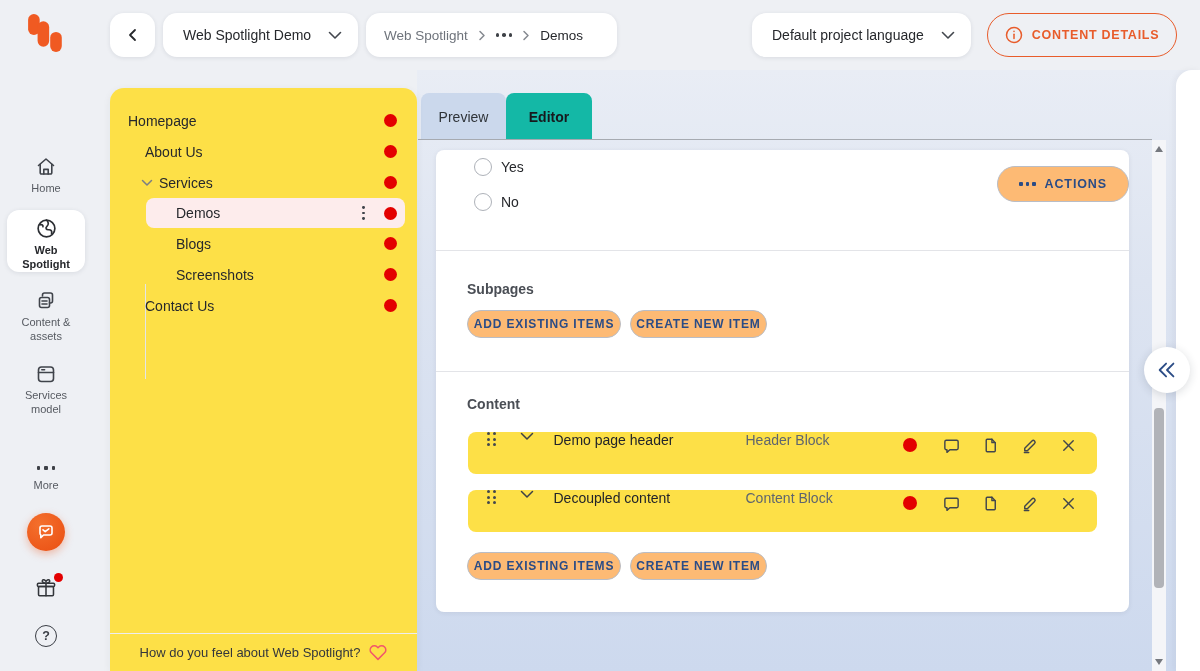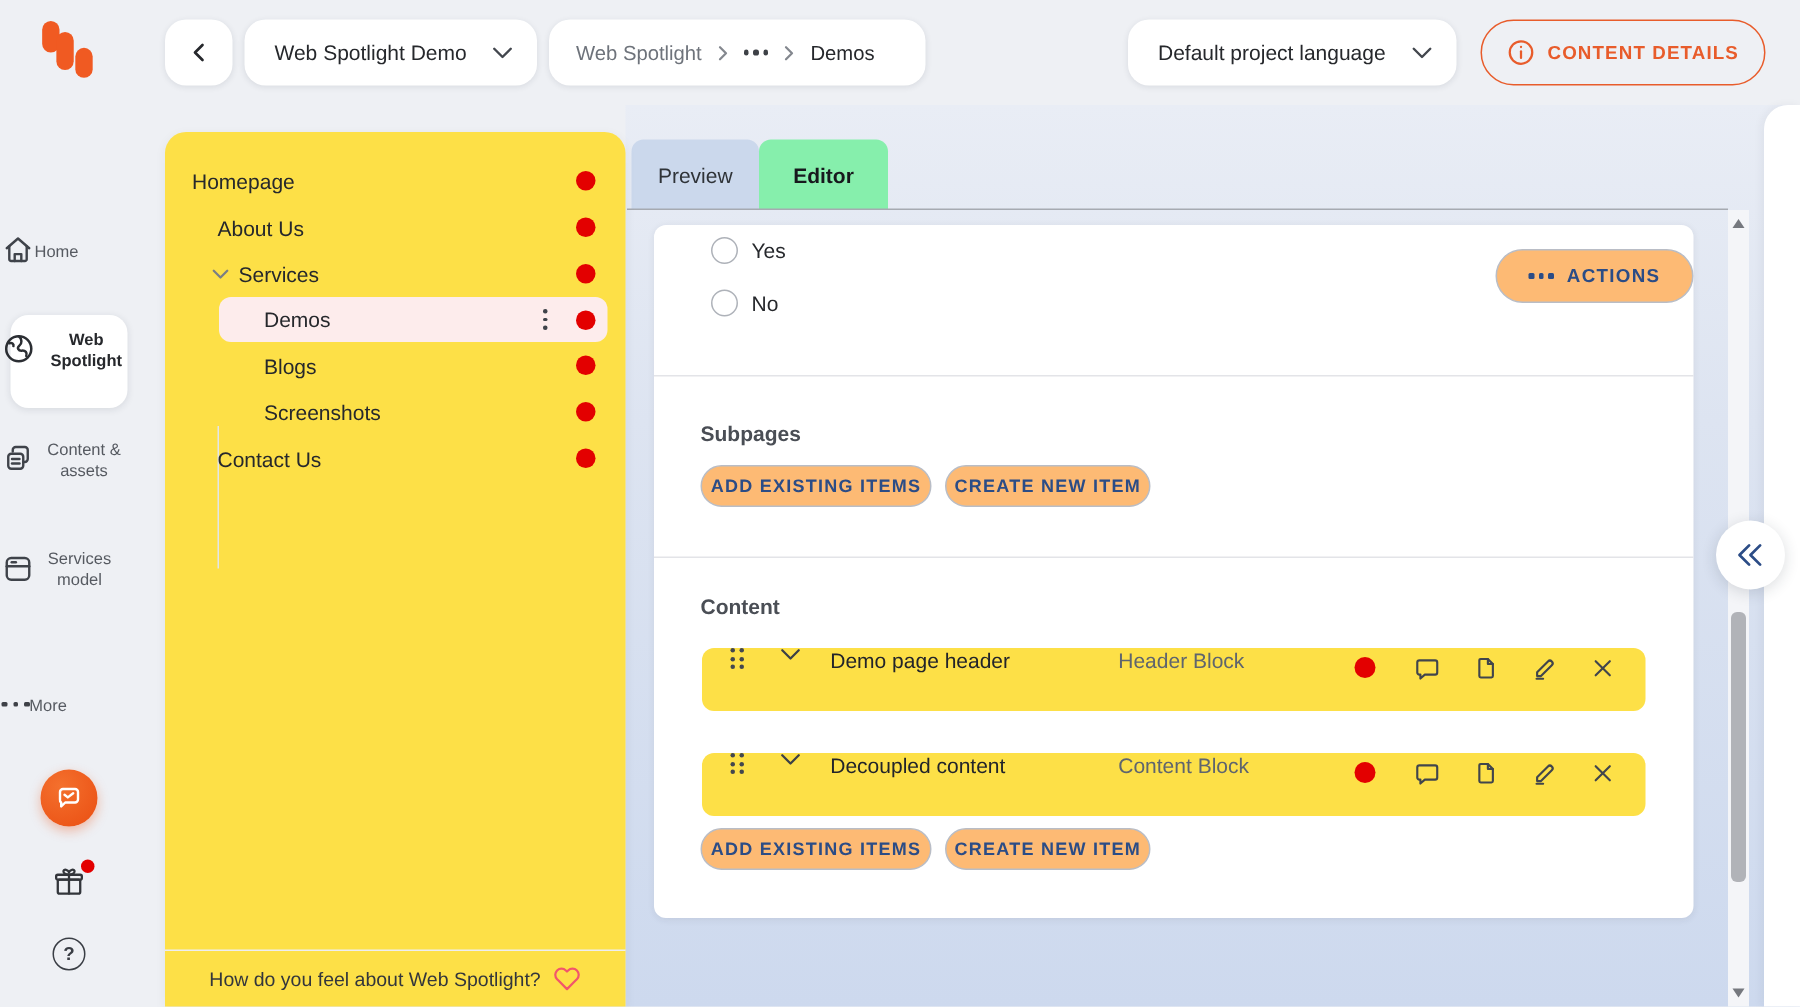--- a/index.html
+++ b/index.html
@@ -32,21 +32,21 @@
   .content-details-btn {
     position:absolute; left:987px; top:13px; width:190px; height:44px;
     border:1.5px solid #e85c2b; border-radius:22px; background:transparent;
     display:flex; align-items:center; justify-content:center; gap:9px; cursor:pointer;
   }
   .content-details-btn span {
     font-size:12.5px; font-weight:700; letter-spacing:.06em; color:#e85c2b;
   }
 
   
-  .nav-item { position:absolute; left:1px; width:90px; display:flex; flex-direction:row; align-items:center; cursor:pointer; }
+  .nav-item { position:absolute; left:1px; width:90px; display:flex; flex-direction:column; align-items:center; cursor:pointer; }
   .nav-label { font-size:11px; color:#565a61; text-align:center; line-height:1.3; margin-top:3px; }
   .nav-card {
     position:absolute; left:7px; top:140px; width:78px; height:62px;
     background:#fff; border-radius:12px; box-shadow:0 1px 5px rgba(33,43,54,.10);
   }
   .nav-label.active { color:#26282c; font-weight:700; }
 
   .fab {
     position:absolute; left:27px; top:443px; width:38px; height:38px; border-radius:50%;
     background:radial-gradient(circle at 35% 30%, #f4702d, #ea4e12);
@@ -87,21 +87,21 @@
   }
   .tree-footer span { font-size:13px; color:#33363c; }
 
   
   .main-bg {
     position:absolute; left:417px; top:70px; right:0; bottom:0;
     background:linear-gradient(180deg,#e9edf5 0%, #dde4f1 35%, #cdd9ee 100%);
   }
   .tab { position:absolute; top:93px; height:47px; border-radius:8px 8px 0 0; display:flex; align-items:center; justify-content:center; font-size:14px; cursor:pointer; }
   .tab.preview { left:421px; width:85px; background:#cbd8ec; color:#2f3338; }
-  .tab.editor { left:506px; width:86px; background:#86efac; color:#17191d; font-weight:700; }
+  .tab.editor { left:506px; width:86px; background:#14b8a6; color:#17191d; font-weight:700; }
   .tab-line { position:absolute; left:418px; top:139px; width:734px; height:1px; background:#a6aab1; }
 
   .editor-card {
     position:absolute; left:436px; top:150px; width:693px; height:462px;
     background:#fff; border-radius:8px; box-shadow:0 1px 5px rgba(33,43,54,.08);
   }
   .radio-row { position:absolute; left:38px; display:flex; align-items:center; gap:9px; cursor:pointer; }
   .radio { width:18px; height:18px; border-radius:50%; border:1.5px solid #aeb2b9; background:#fff; }
   .radio-row span { font-size:14px; color:#26282c; }
 
@@ -443,21 +443,21 @@
       </span>
       <span class="row-icon">
         <svg width="17" height="17" viewBox="0 0 18 18" fill="none" stroke="#41454c" stroke-width="1.5" stroke-linecap="round">
           <line x1="4" y1="4" x2="14" y2="14"></line>
             <line x1="14" y1="4" x2="4" y2="14"></line>
         </svg>
       </span>
     </span>
   </div>
 
-  <div class="content-row" style="top:352px;">
+  <div class="content-row" style="top:340px;">
     <span class="drag-handle">
         <i></i>
         <i></i>
         <i></i>
         <i></i>
         <i></i>
         <i></i>
       </span>
     <span class="row-chevron">
       <svg width="14" height="9" viewBox="0 0 14 9" fill="none" stroke="#3c4046" stroke-width="1.5" stroke-linecap="round" stroke-linejoin="round">

